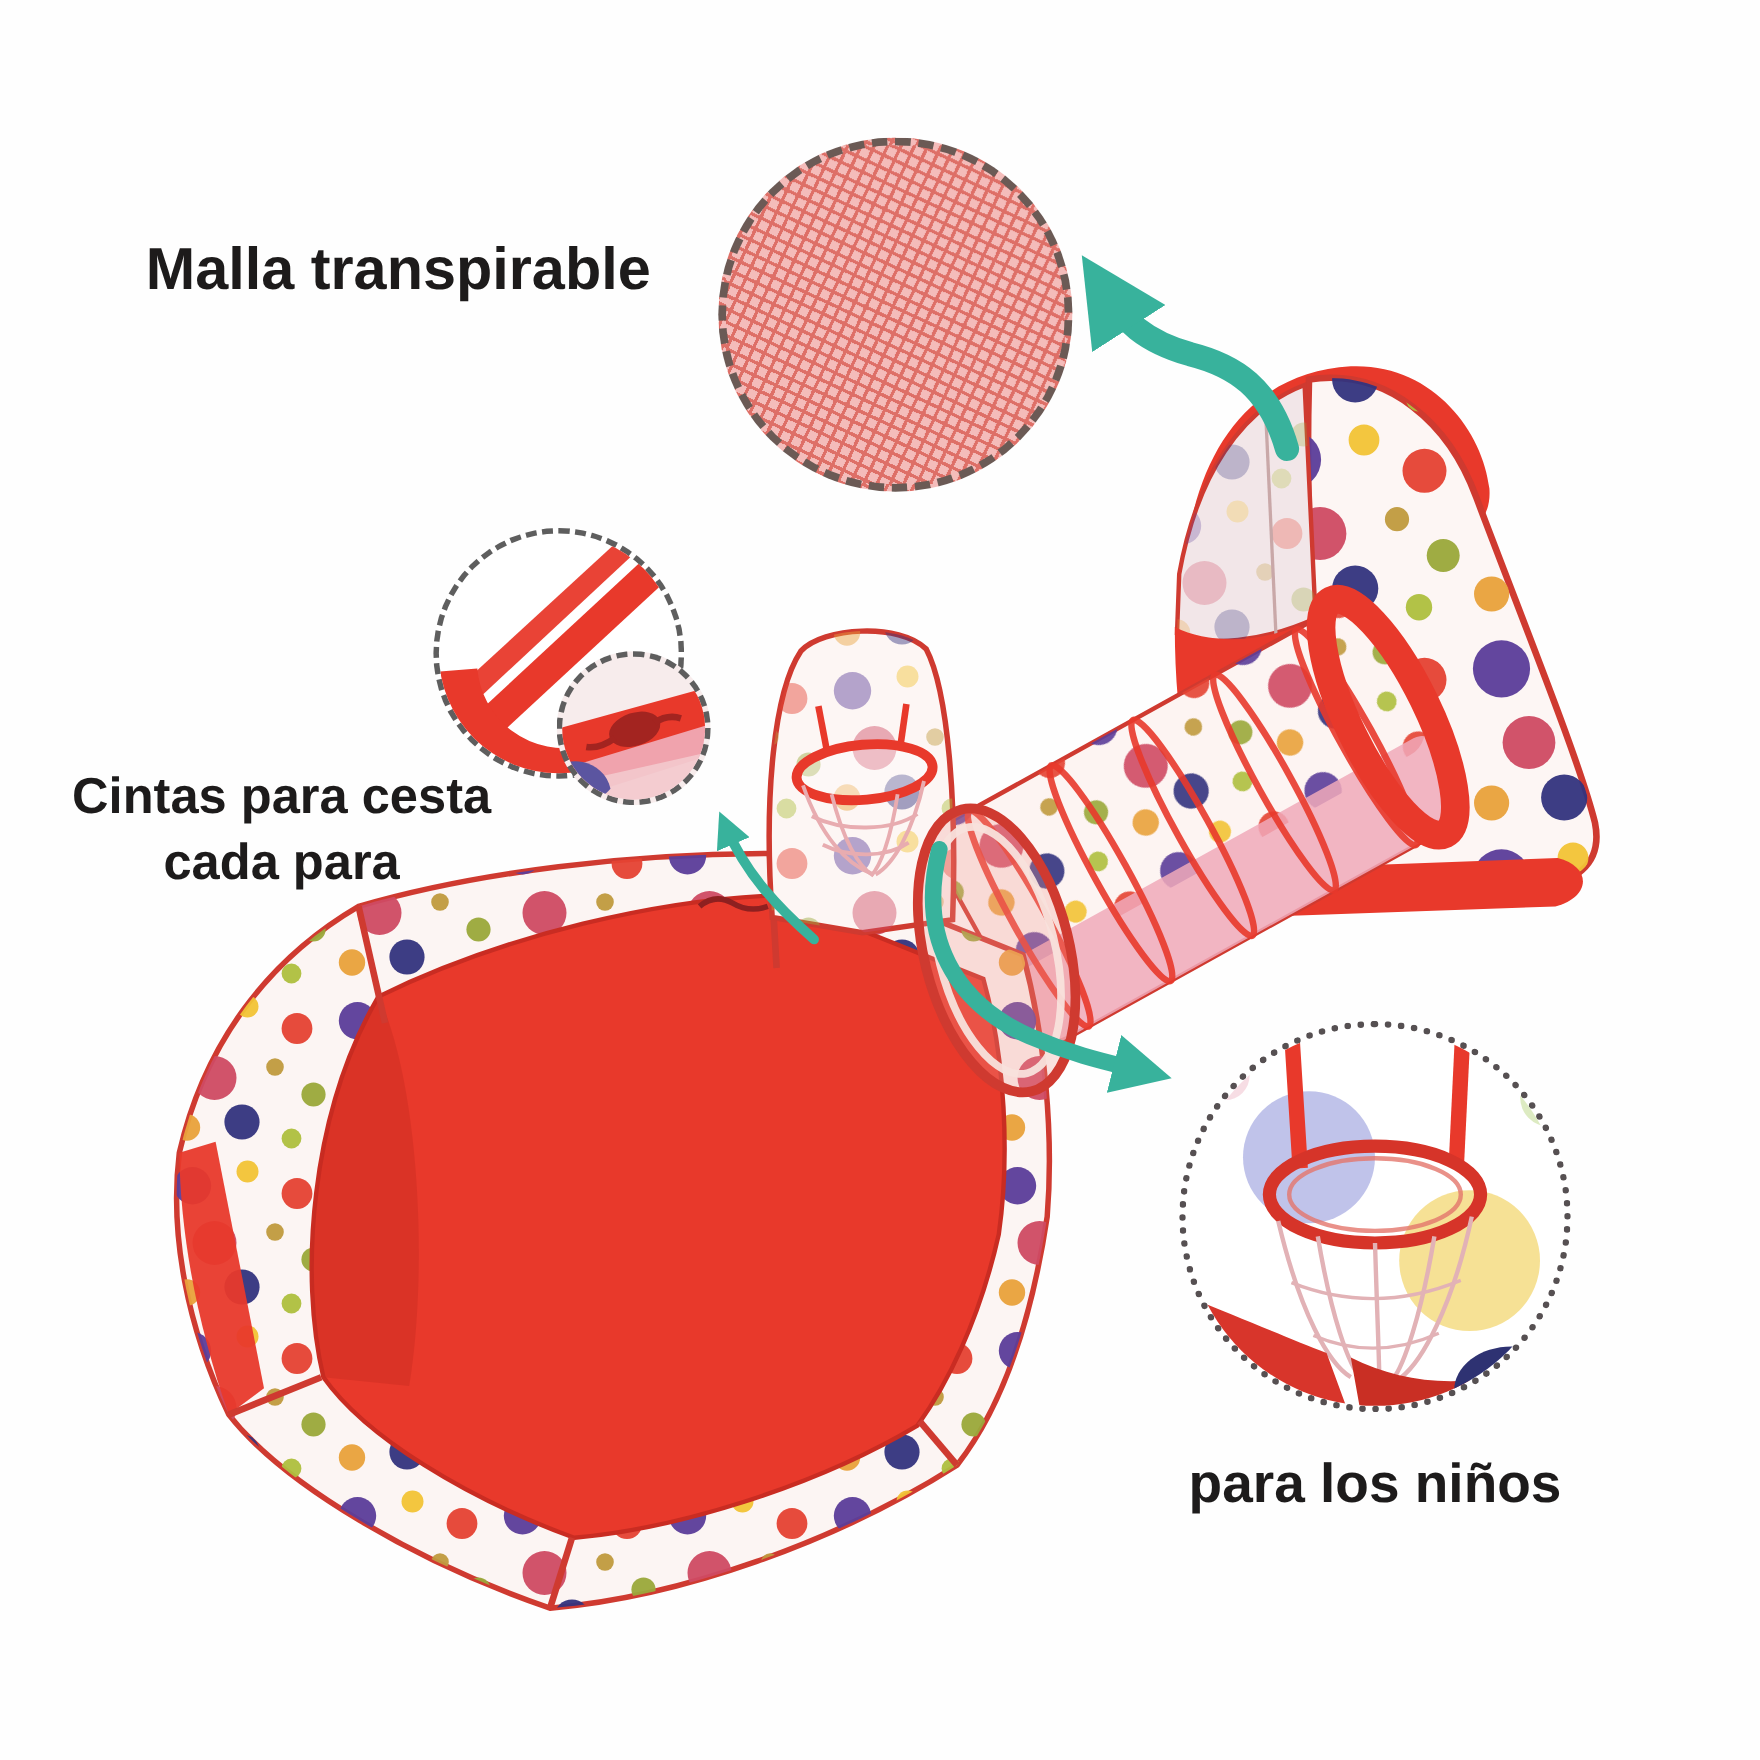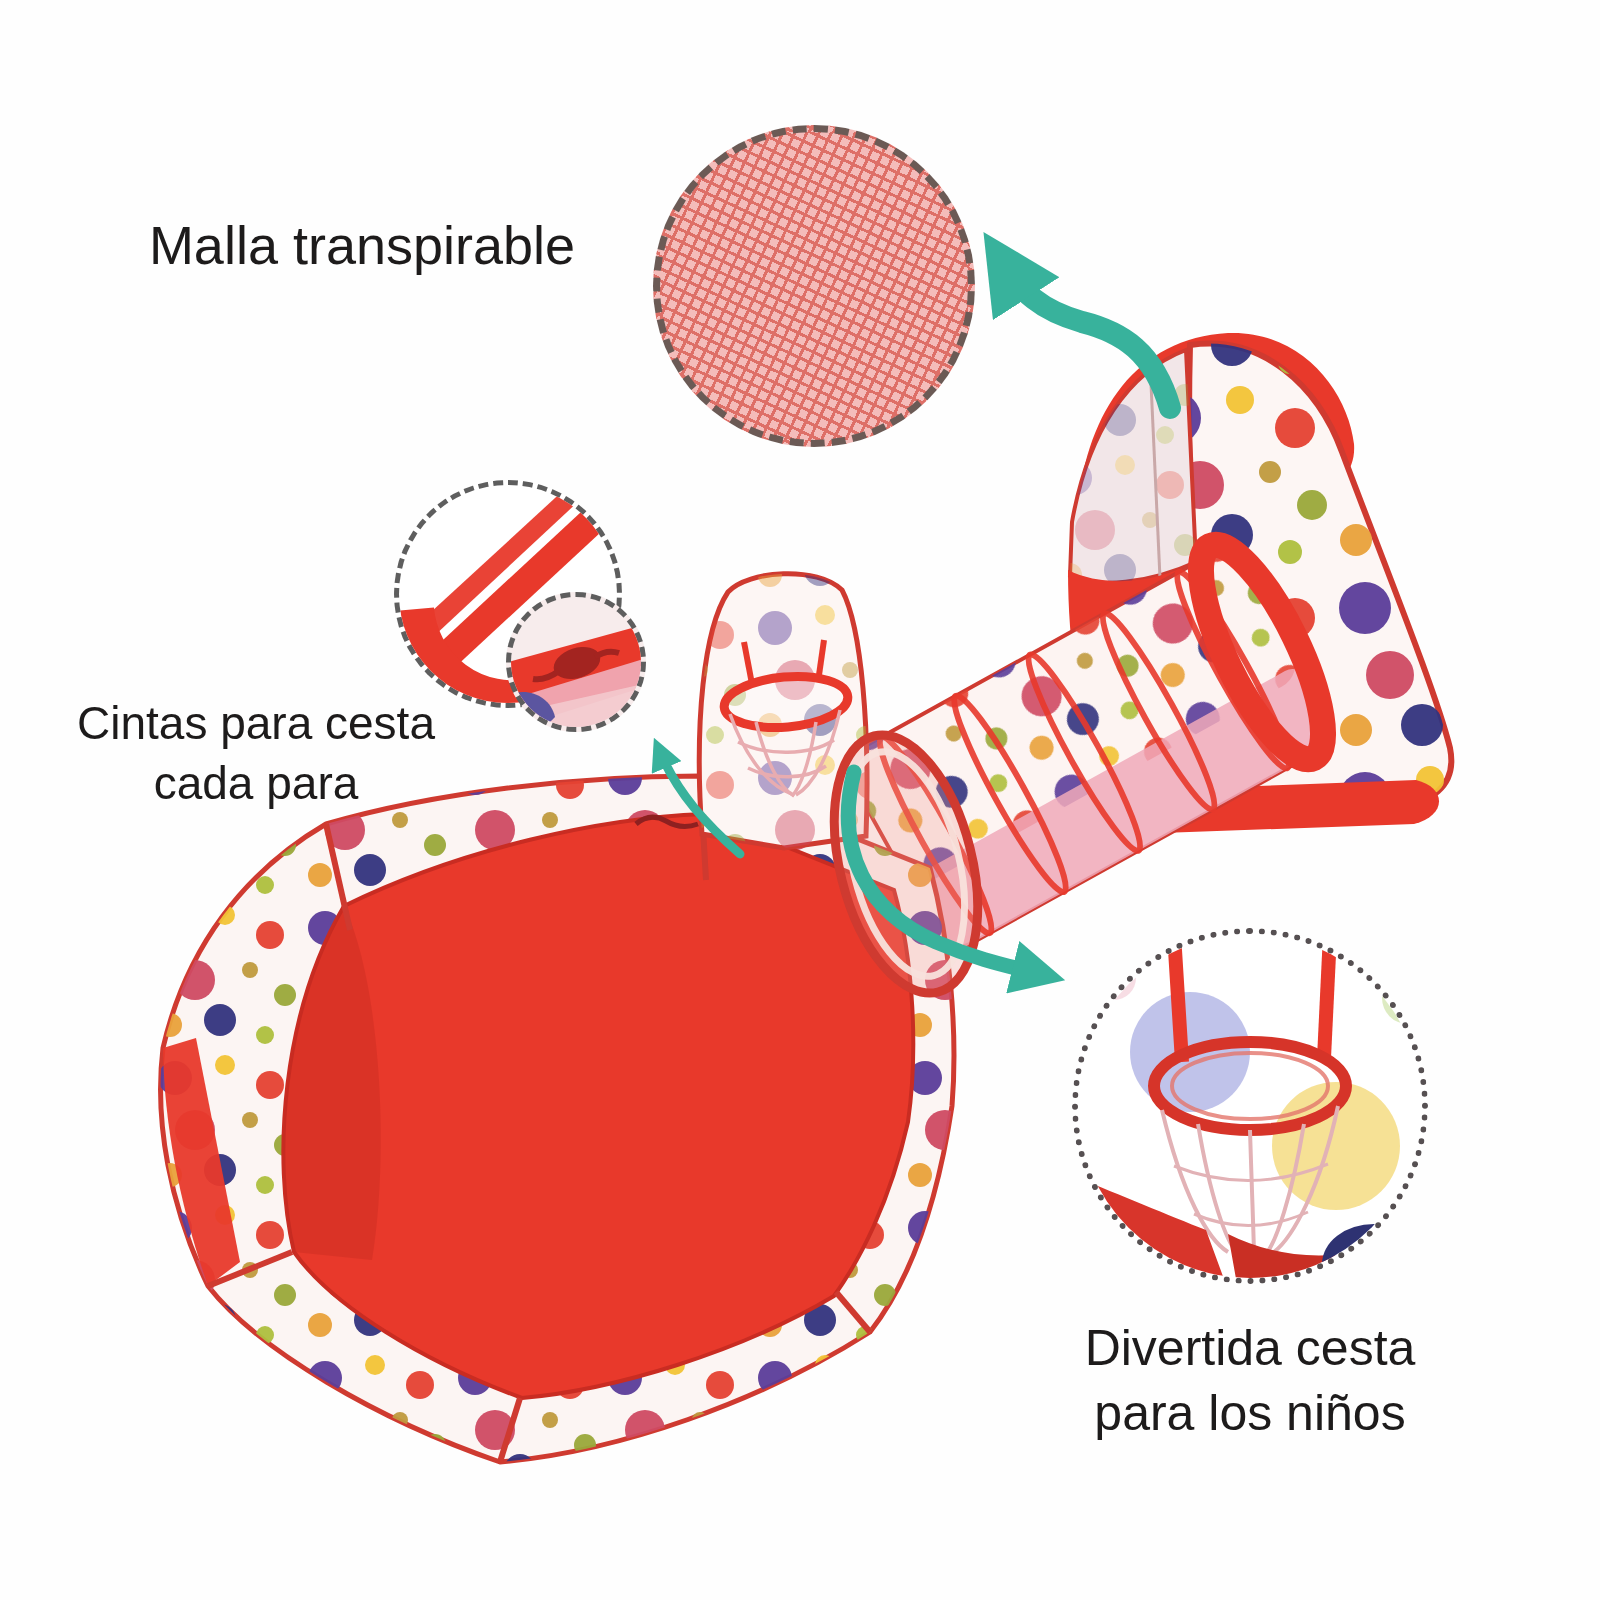--- a/index.html
+++ b/index.html
@@ -30,21 +30,21 @@
   .co-mesh{left:653px;top:125px;width:322px;height:322px;border:7px dashed var(--dash);
     background:
       repeating-linear-gradient(115deg, var(--mesh_line) 0 3px, rgba(0,0,0,0) 3px 11px),
       repeating-linear-gradient(25deg, var(--mesh_line) 0 3px, rgba(0,0,0,0) 3px 11px),
       var(--mesh_pink);}
   .co-straps-big{left:394px;top:480px;width:228px;height:228px;border:5px dashed var(--dash_gray);overflow:hidden;}
   .co-straps-small{left:506px;top:592px;width:140px;height:140px;border:5px dashed var(--dash_gray);
       overflow:hidden;background:#f7ecec;}
   .co-basket{left:1072px;top:928px;width:356px;height:356px;border:6px dotted #565052;overflow:hidden;}
 
-  .label{position:absolute;color:var(--text);font-weight:400;text-align:center;line-height:1.3;}
+  .label{position:absolute;color:var(--text);font-weight:700;text-align:center;line-height:1.3;}
   .label-mesh{left:82px;top:210px;width:560px;font-size:54px;}
   .label-straps{left:56px;top:694px;width:400px;font-size:46px;}
   .label-basket{left:1030px;top:1316px;width:440px;font-size:50px;}
 </style>
 </head>
 <body>
 
 <div class="canvas">
 
   <svg class="art" viewBox="0 0 1600 1600">
@@ -205,17 +205,16 @@
   <div class="label label-mesh">
     <div>Malla transpirable</div>
   </div>
 
   <div class="label label-straps">
     <div>Cintas para cesta</div>
     <div>cada para</div>
   </div>
 
   <div class="label label-basket">
-    <div>Divertida cesta</div>
     <div>para los niños</div>
   </div>
 
 </div>
 
 </body></html>

